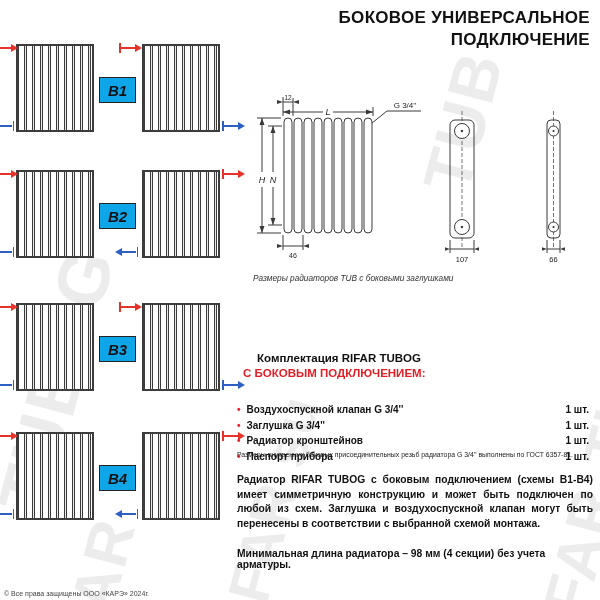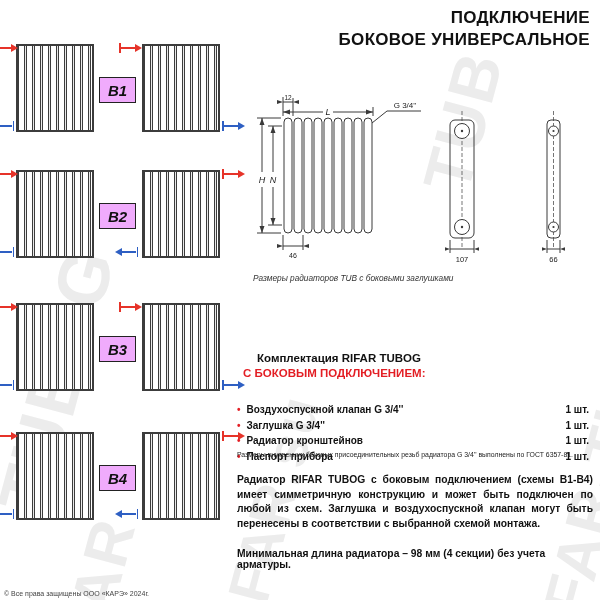--- a/index.html
+++ b/index.html
@@ -26,21 +26,21 @@
   
   .scheme { position:absolute; left:0; width:245px; height:92px; z-index:1; }
   .rad {
     position:absolute; top:0; width:78px; height:88px;
     border:2px solid #3c3c3c; background:
       repeating-linear-gradient(to right, #3c3c3c 0 1px, #ffffff 1px 6px, #3c3c3c 6px 7px, #e9e9e9 7px 8px);
   }
   .rad1 { left:16px; } .rad2 { left:142px; }
   .lbl {
     position:absolute; left:99px; top:33px; width:37px; height:26px;
-    border:1.5px solid #222; background:#f0abfc; display:flex; align-items:center;
+    border:1.5px solid #222; background:#0ea5e9; display:flex; align-items:center;
     justify-content:center; font-weight:bold; font-style:italic; font-size:15px;
   }
   .arrow { position:absolute; width:15px; height:2px; z-index:2; }
   .red  { background:#e63329; color:#e63329; }
   .blue { background:#2e5fc3; color:#2e5fc3; }
   .arrow::after {
     content:""; position:absolute; top:50%; margin-top:-4px; width:0; height:0;
     border-top:4px solid transparent; border-bottom:4px solid transparent;
   }
   .dir-right::after { right:-6px; border-left:7px solid currentColor; }
@@ -82,22 +82,22 @@
 
 <div class="page">
 
   <span class="wm wm1">TUBOG</span>
   <span class="wm wm2">RIFAR.su</span>
   <span class="wm wm3">TUB</span>
   <span class="wm wm4">RIFAR-TUBOG</span>
   <span class="wm wm5">RIFAR</span>
 
   <div class="title">
+    <div>БОКОВОЕ УНИВЕРСАЛЬНОЕ</div>
     <div>ПОДКЛЮЧЕНИЕ</div>
-    <div>БОКОВОЕ УНИВЕРСАЛЬНОЕ</div>
   </div>
 
   <div class="scheme" style="top:44px">
     <span class="arrow red dir-right p-tl-out"></span>
     <span class="arrow blue dir-left p-bl-out"></span>
     <div class="rad rad1"></div>
     <div class="lbl">
         <span>В1</span>
       </div>
     <div class="rad rad2"></div>

